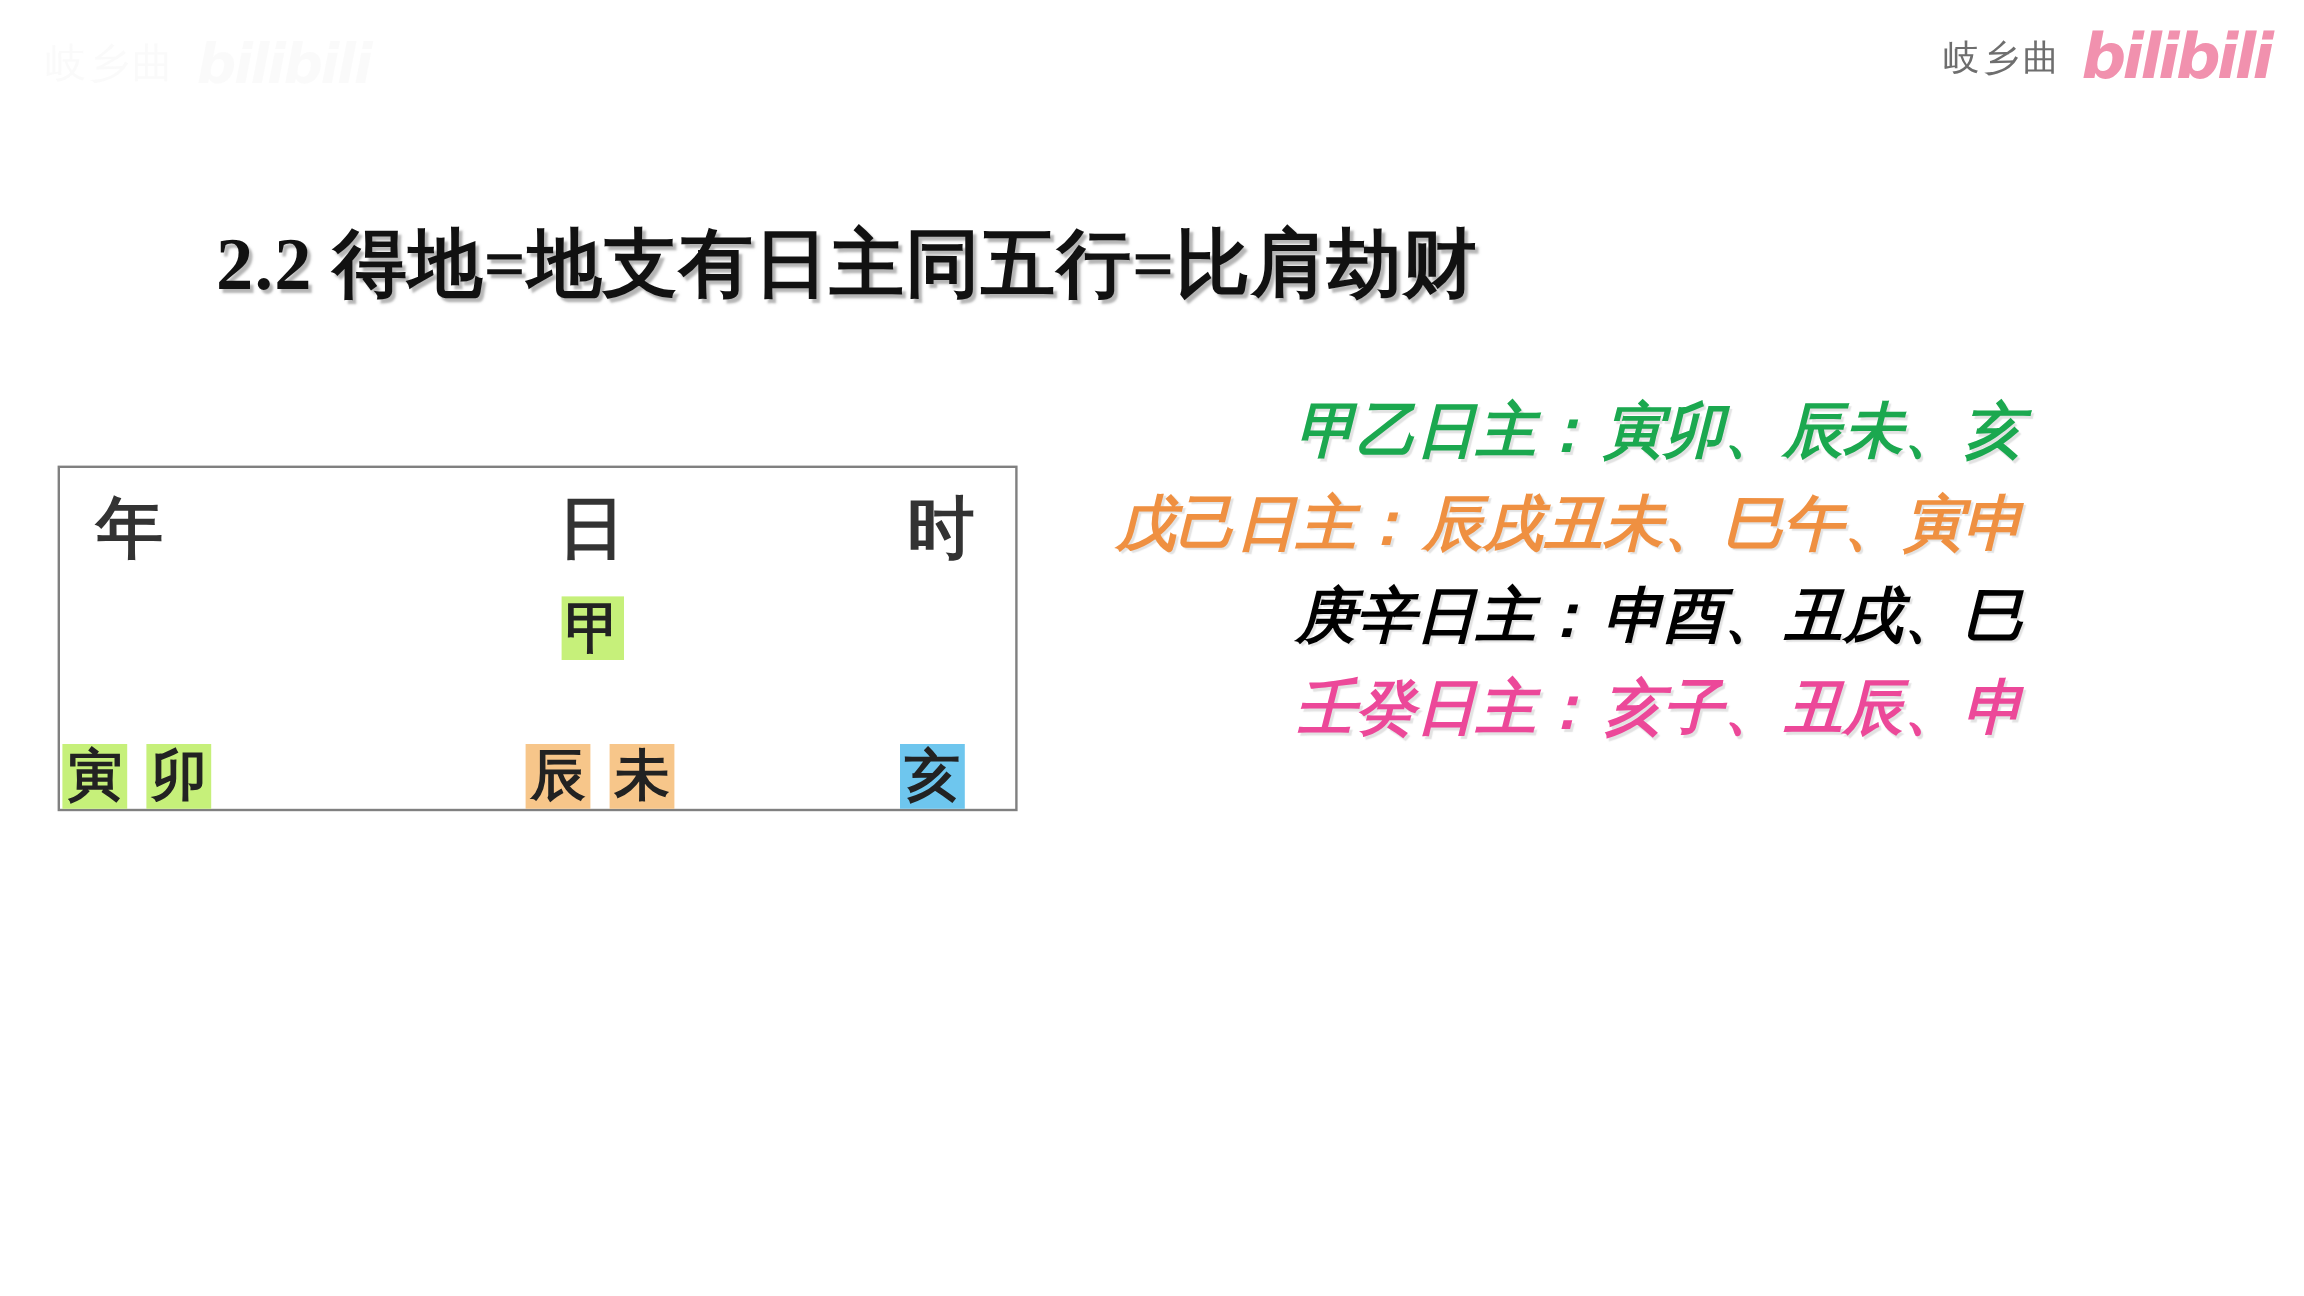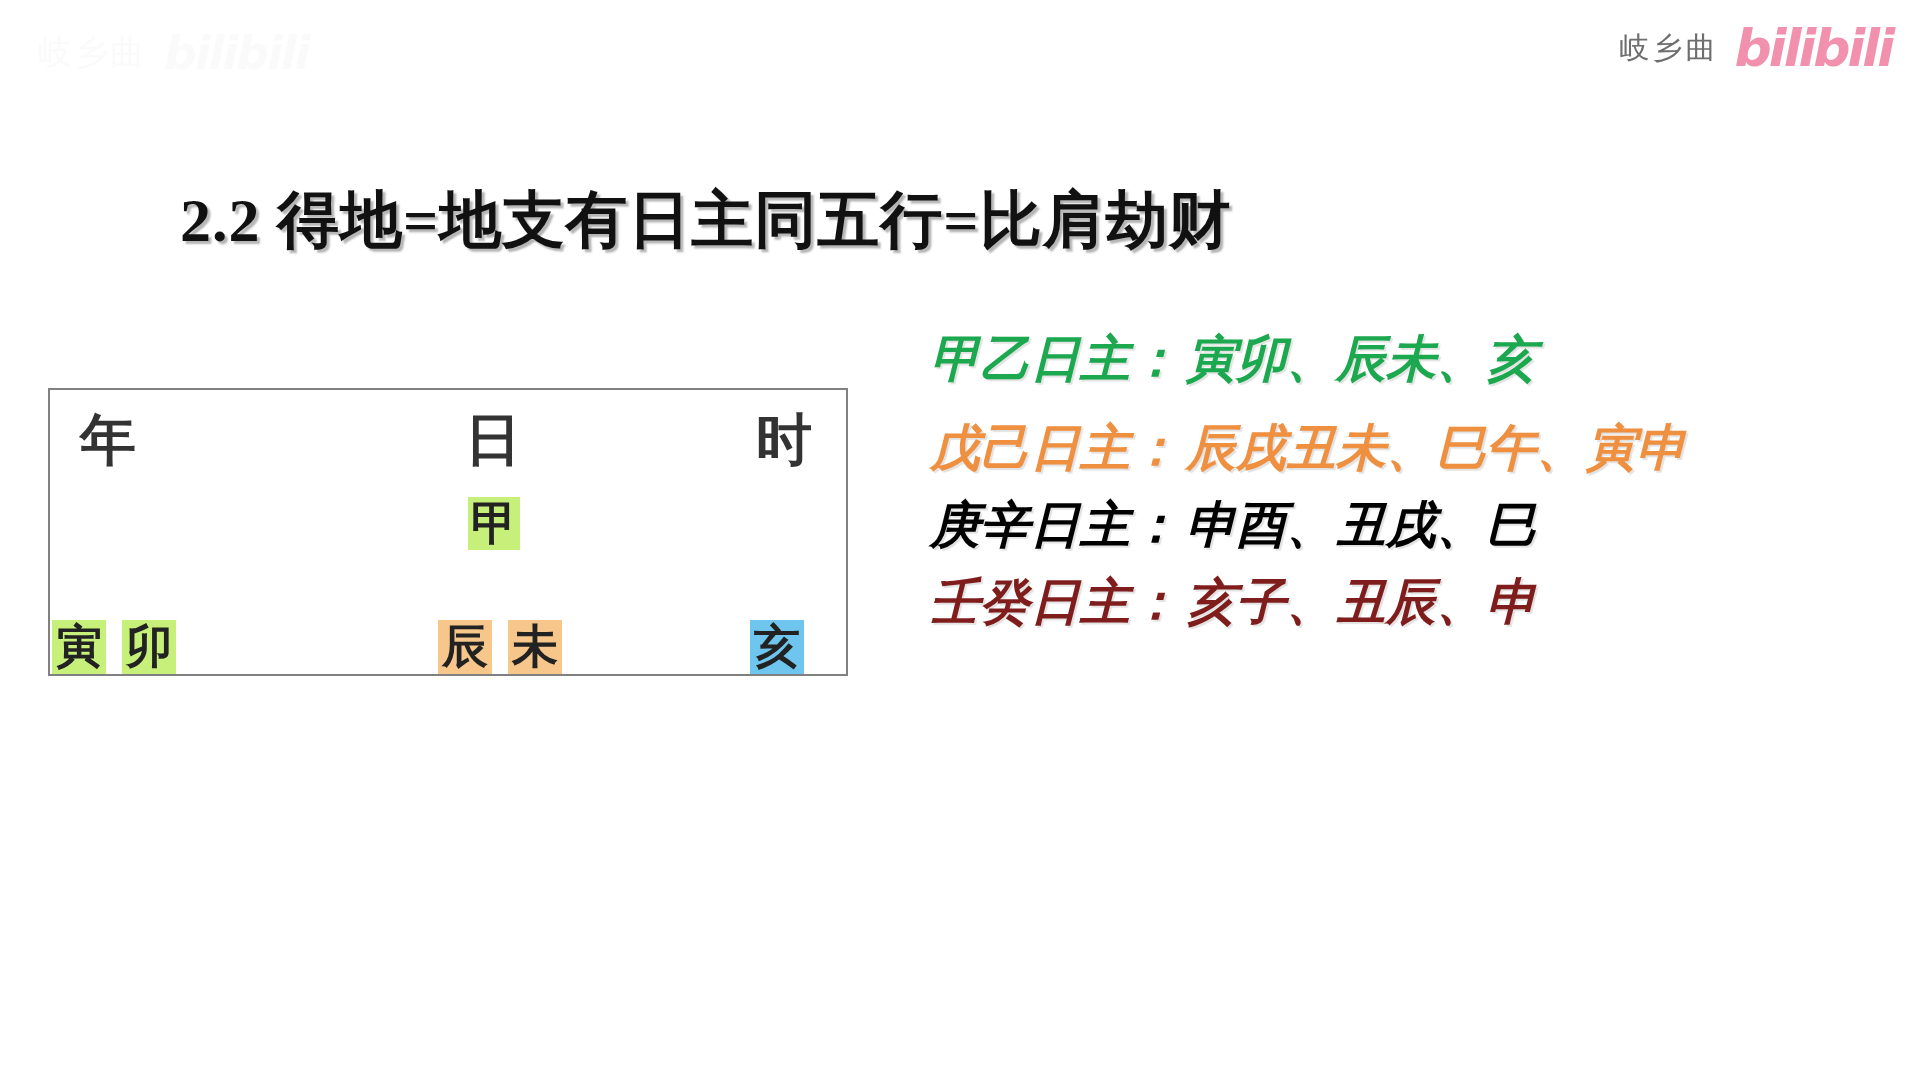--- a/index.html
+++ b/index.html
@@ -145,20 +145,21 @@
   }
 
   
   #rules-list {
     position: absolute;
     left: 930px;
     top: 330px;
     display: flex;
     flex-direction: column;
     gap: 18px;
+    text-align: right;
   }
   .rule-line {
     font-family: "Liberation Serif", "DejaVu Serif", serif;
     font-style: italic;
     font-weight: 700;
     font-size: 50px;
     line-height: 1.18;
     white-space: nowrap;
     text-shadow: 2px 2px 1px rgba(190,190,190,0.45);
   }
@@ -207,25 +208,25 @@
 
 </div>
 
 <div id="rules-list">
 
   <div class="rule-line" style="color: rgb(27, 168, 79);">
     <span class="rule-subject">甲乙日主：</span><span class="rule-branches">寅卯、辰未、亥</span>
   </div>
 
 
-  <div class="rule-line" style="color: rgb(239, 144, 65); margin-top: 12px;">
+  <div class="rule-line" style="color: rgb(239, 144, 65);">
     <span class="rule-subject">戊己日主：</span><span class="rule-branches">辰戌丑未、巳午、寅申</span>
   </div>
 
   <div class="rule-line" style="color: #000000;">
     <span class="rule-subject">庚辛日主：</span><span class="rule-branches">申酉、丑戌、巳</span>
   </div>
 
-  <div class="rule-line" style="color: #7f1d1d;">
+  <div class="rule-line" style="color: #ec4899;">
     <span class="rule-subject">壬癸日主：</span><span class="rule-branches">亥子、丑辰、申</span>
   </div>
 
 </div>
 
 </body></html>

